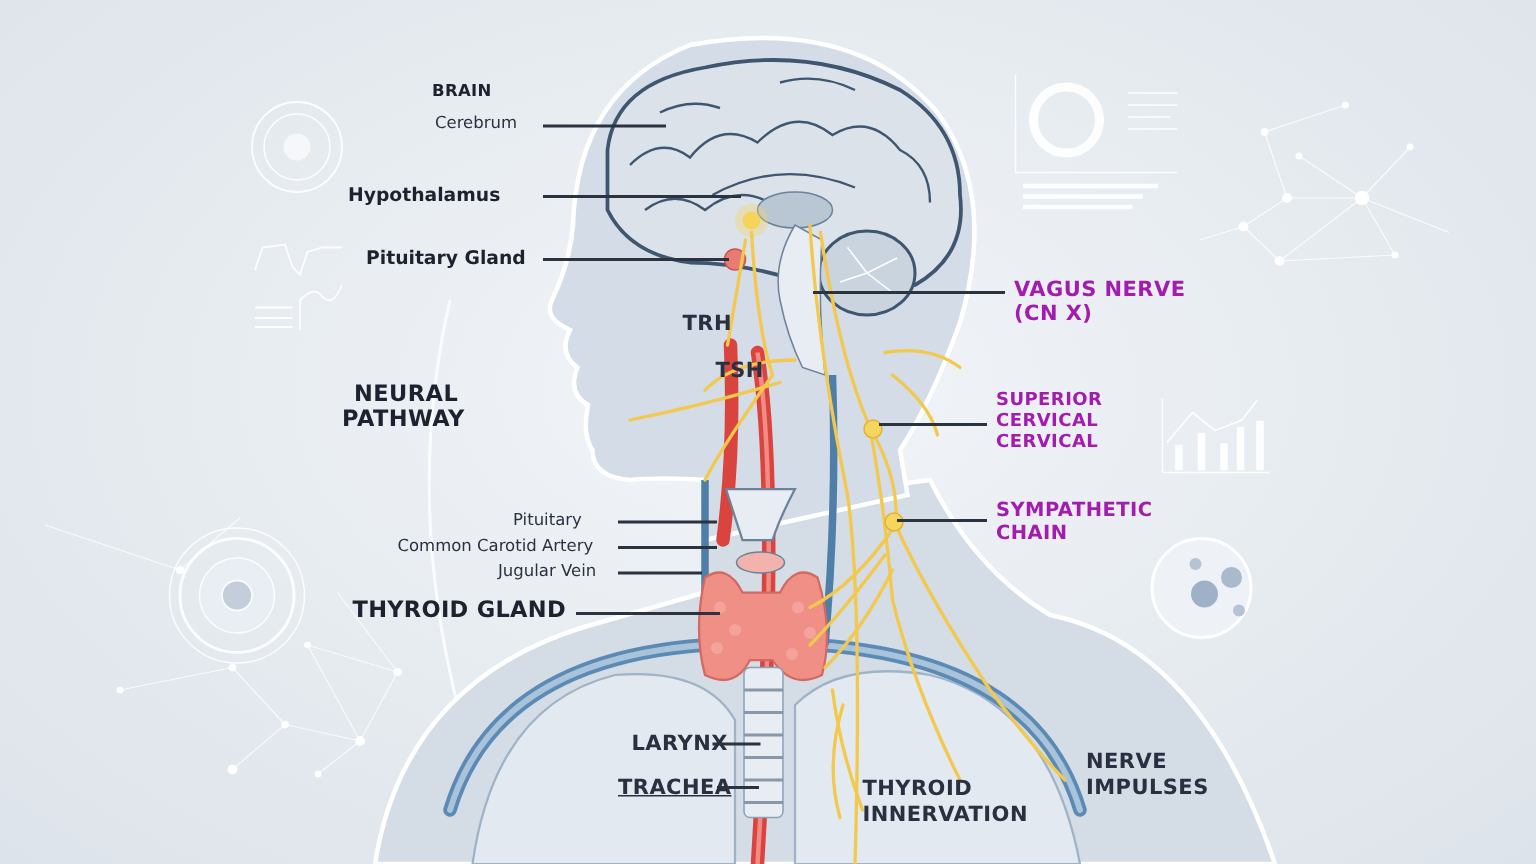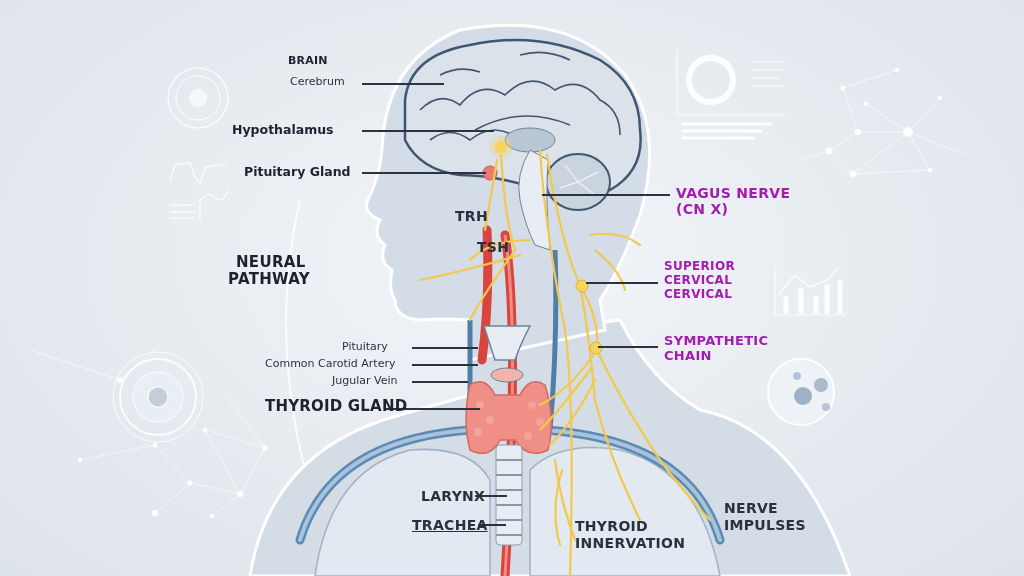--- a/index.html
+++ b/index.html
@@ -228,21 +228,21 @@
 <div class="lbl sm" style="left:290px;top:76px;">Cerebrum</div>
 <div class="lbl med" style="left:232px;top:123px;">Hypothalamus</div>
 <div class="lbl med" style="left:244px;top:165px;">Pituitary Gland</div>
 <div class="lbl big" style="left:228px;top:254px;">
   <div style="padding-left:8px;">NEURAL</div>
   <div>PATHWAY</div>
 </div>
 <div class="lbl sm" style="left:342px;top:341px;">Pituitary</div>
 <div class="lbl sm" style="left:265px;top:358px;">Common Carotid Artery</div>
 <div class="lbl sm" style="left:332px;top:375px;">Jugular Vein</div>
-<div class="lbl title" style="left:235px;top:399px;font-size:15px;margin-left:30px;">THYROID GLAND</div>
+<div class="lbl title" style="left:235px;top:399px;font-size:15px;">THYROID GLAND</div>
 
 <div class="lbl cap" style="left:455px;top:209px;">TRH</div>
 <div class="lbl cap" style="left:477px;top:240px;">TSH</div>
 <div class="lbl cap" style="left:421px;top:489px;">LARYNX</div>
 <div class="lbl cap" style="left:412px;top:518px;text-decoration:underline;">TRACHEA</div>
 <div class="lbl cap" style="left:575px;top:518px;line-height:1.2;">
   <div>THYROID</div>
   <div>INNERVATION</div>
 </div>
 

